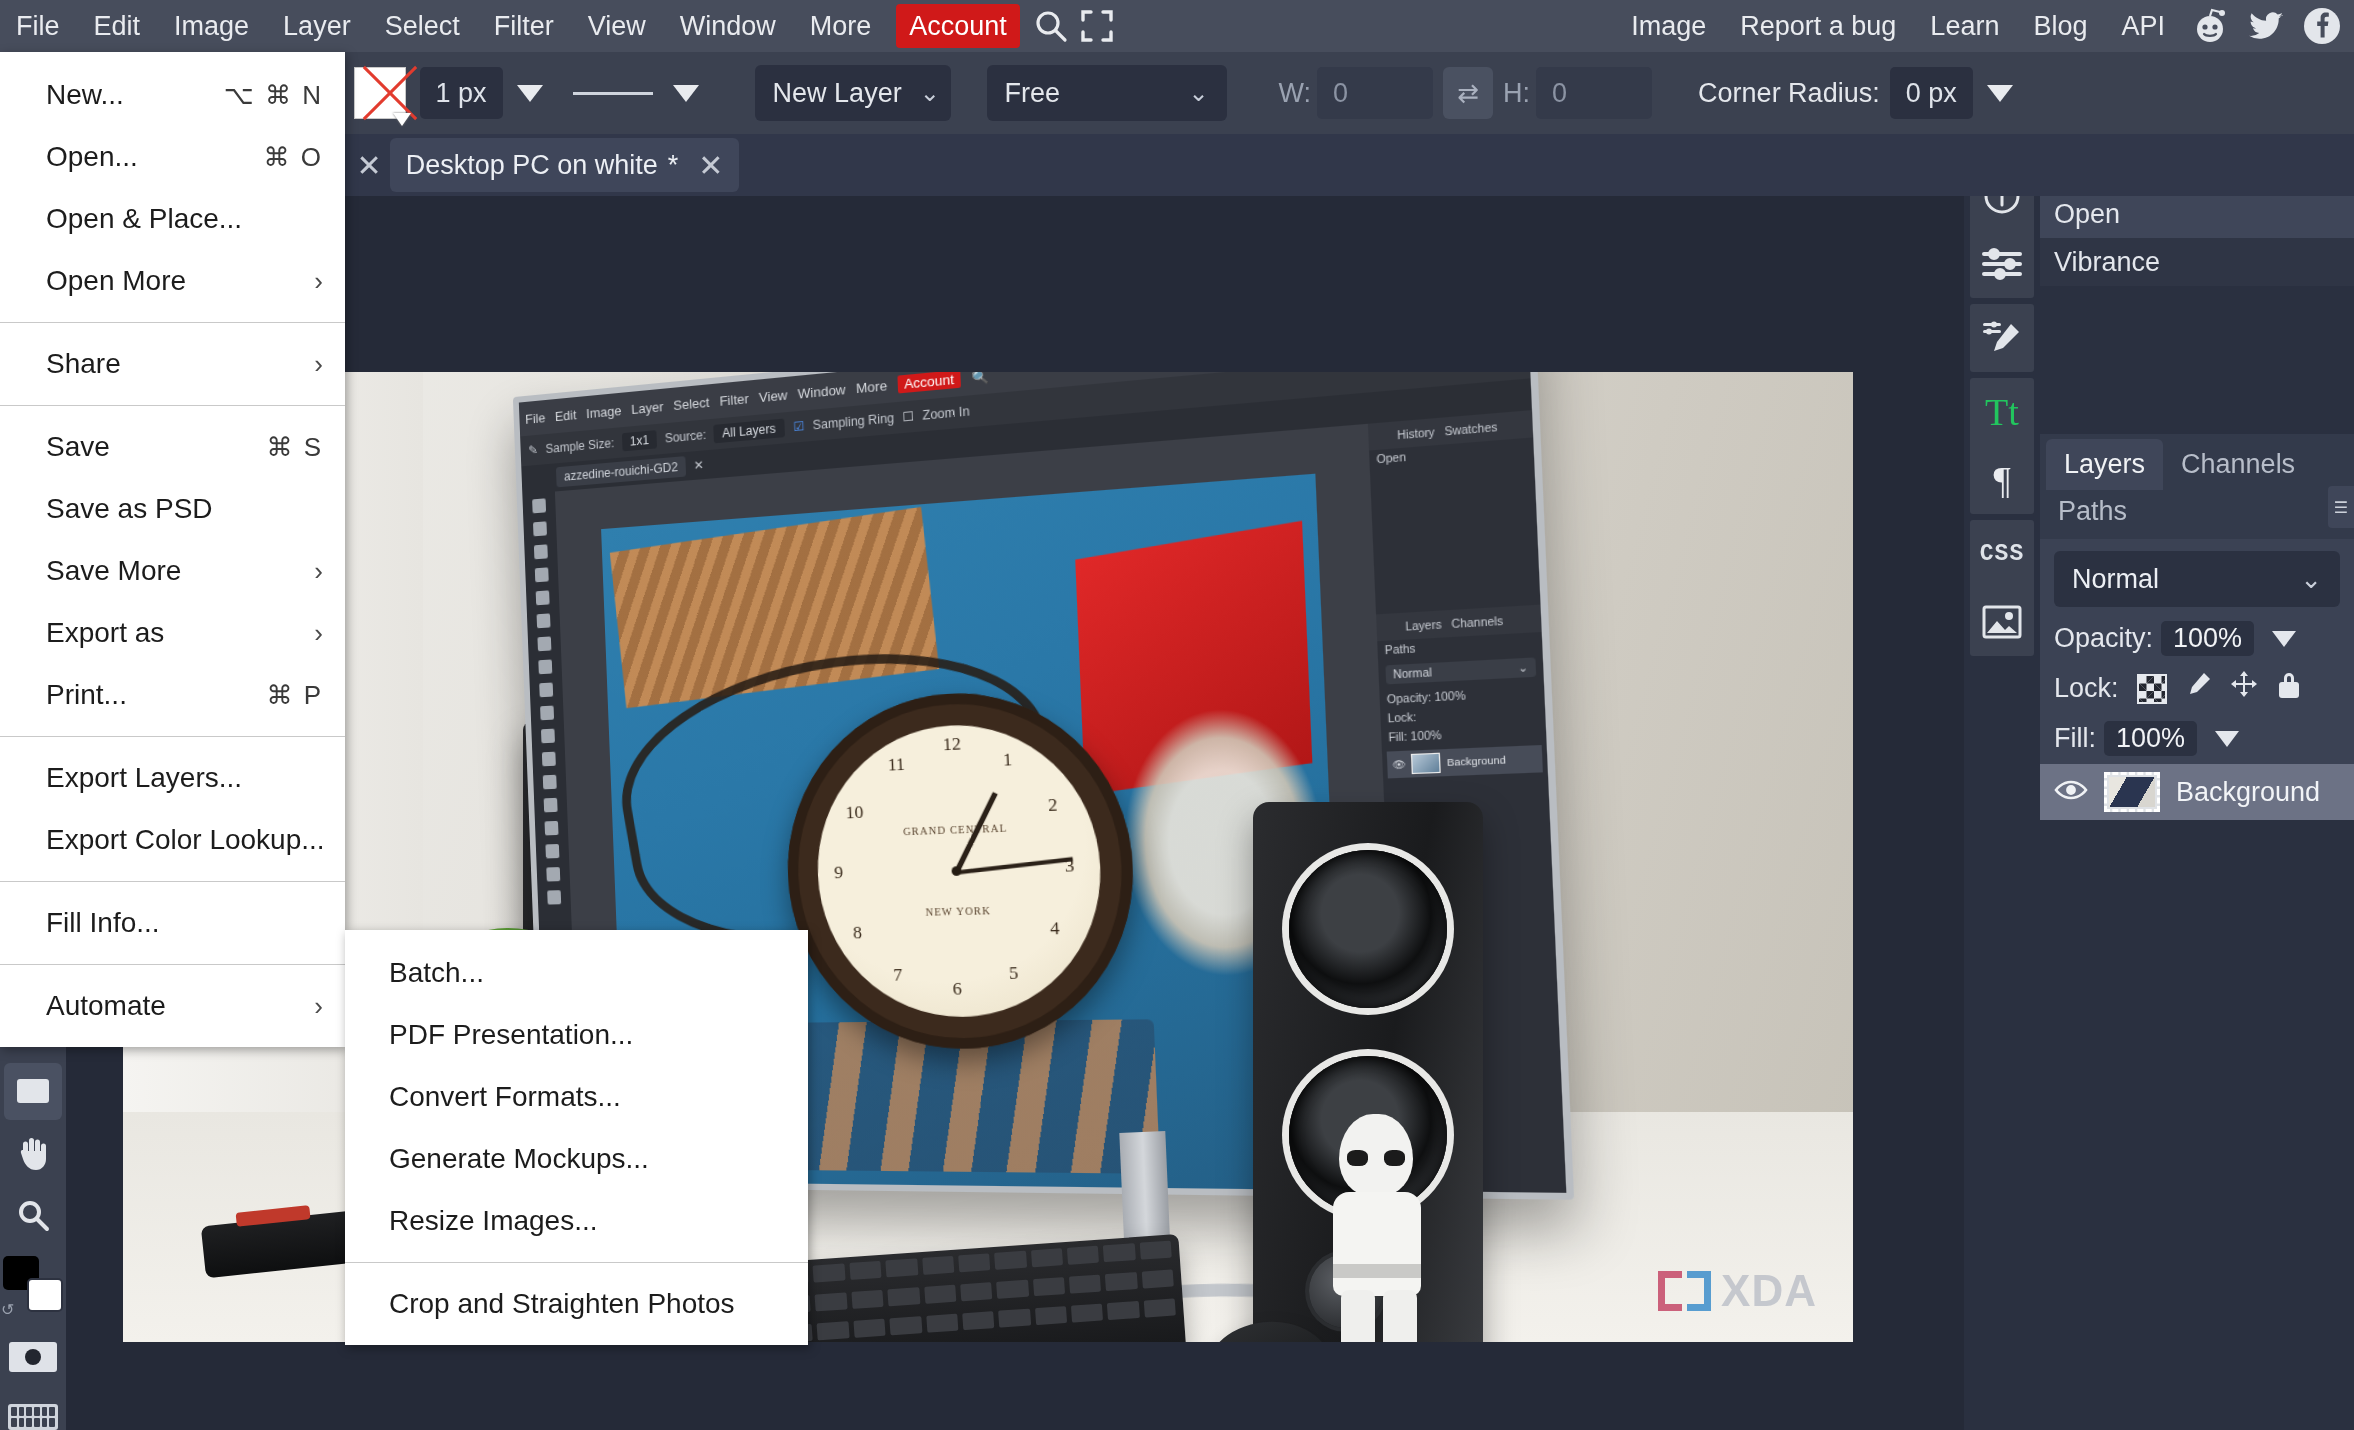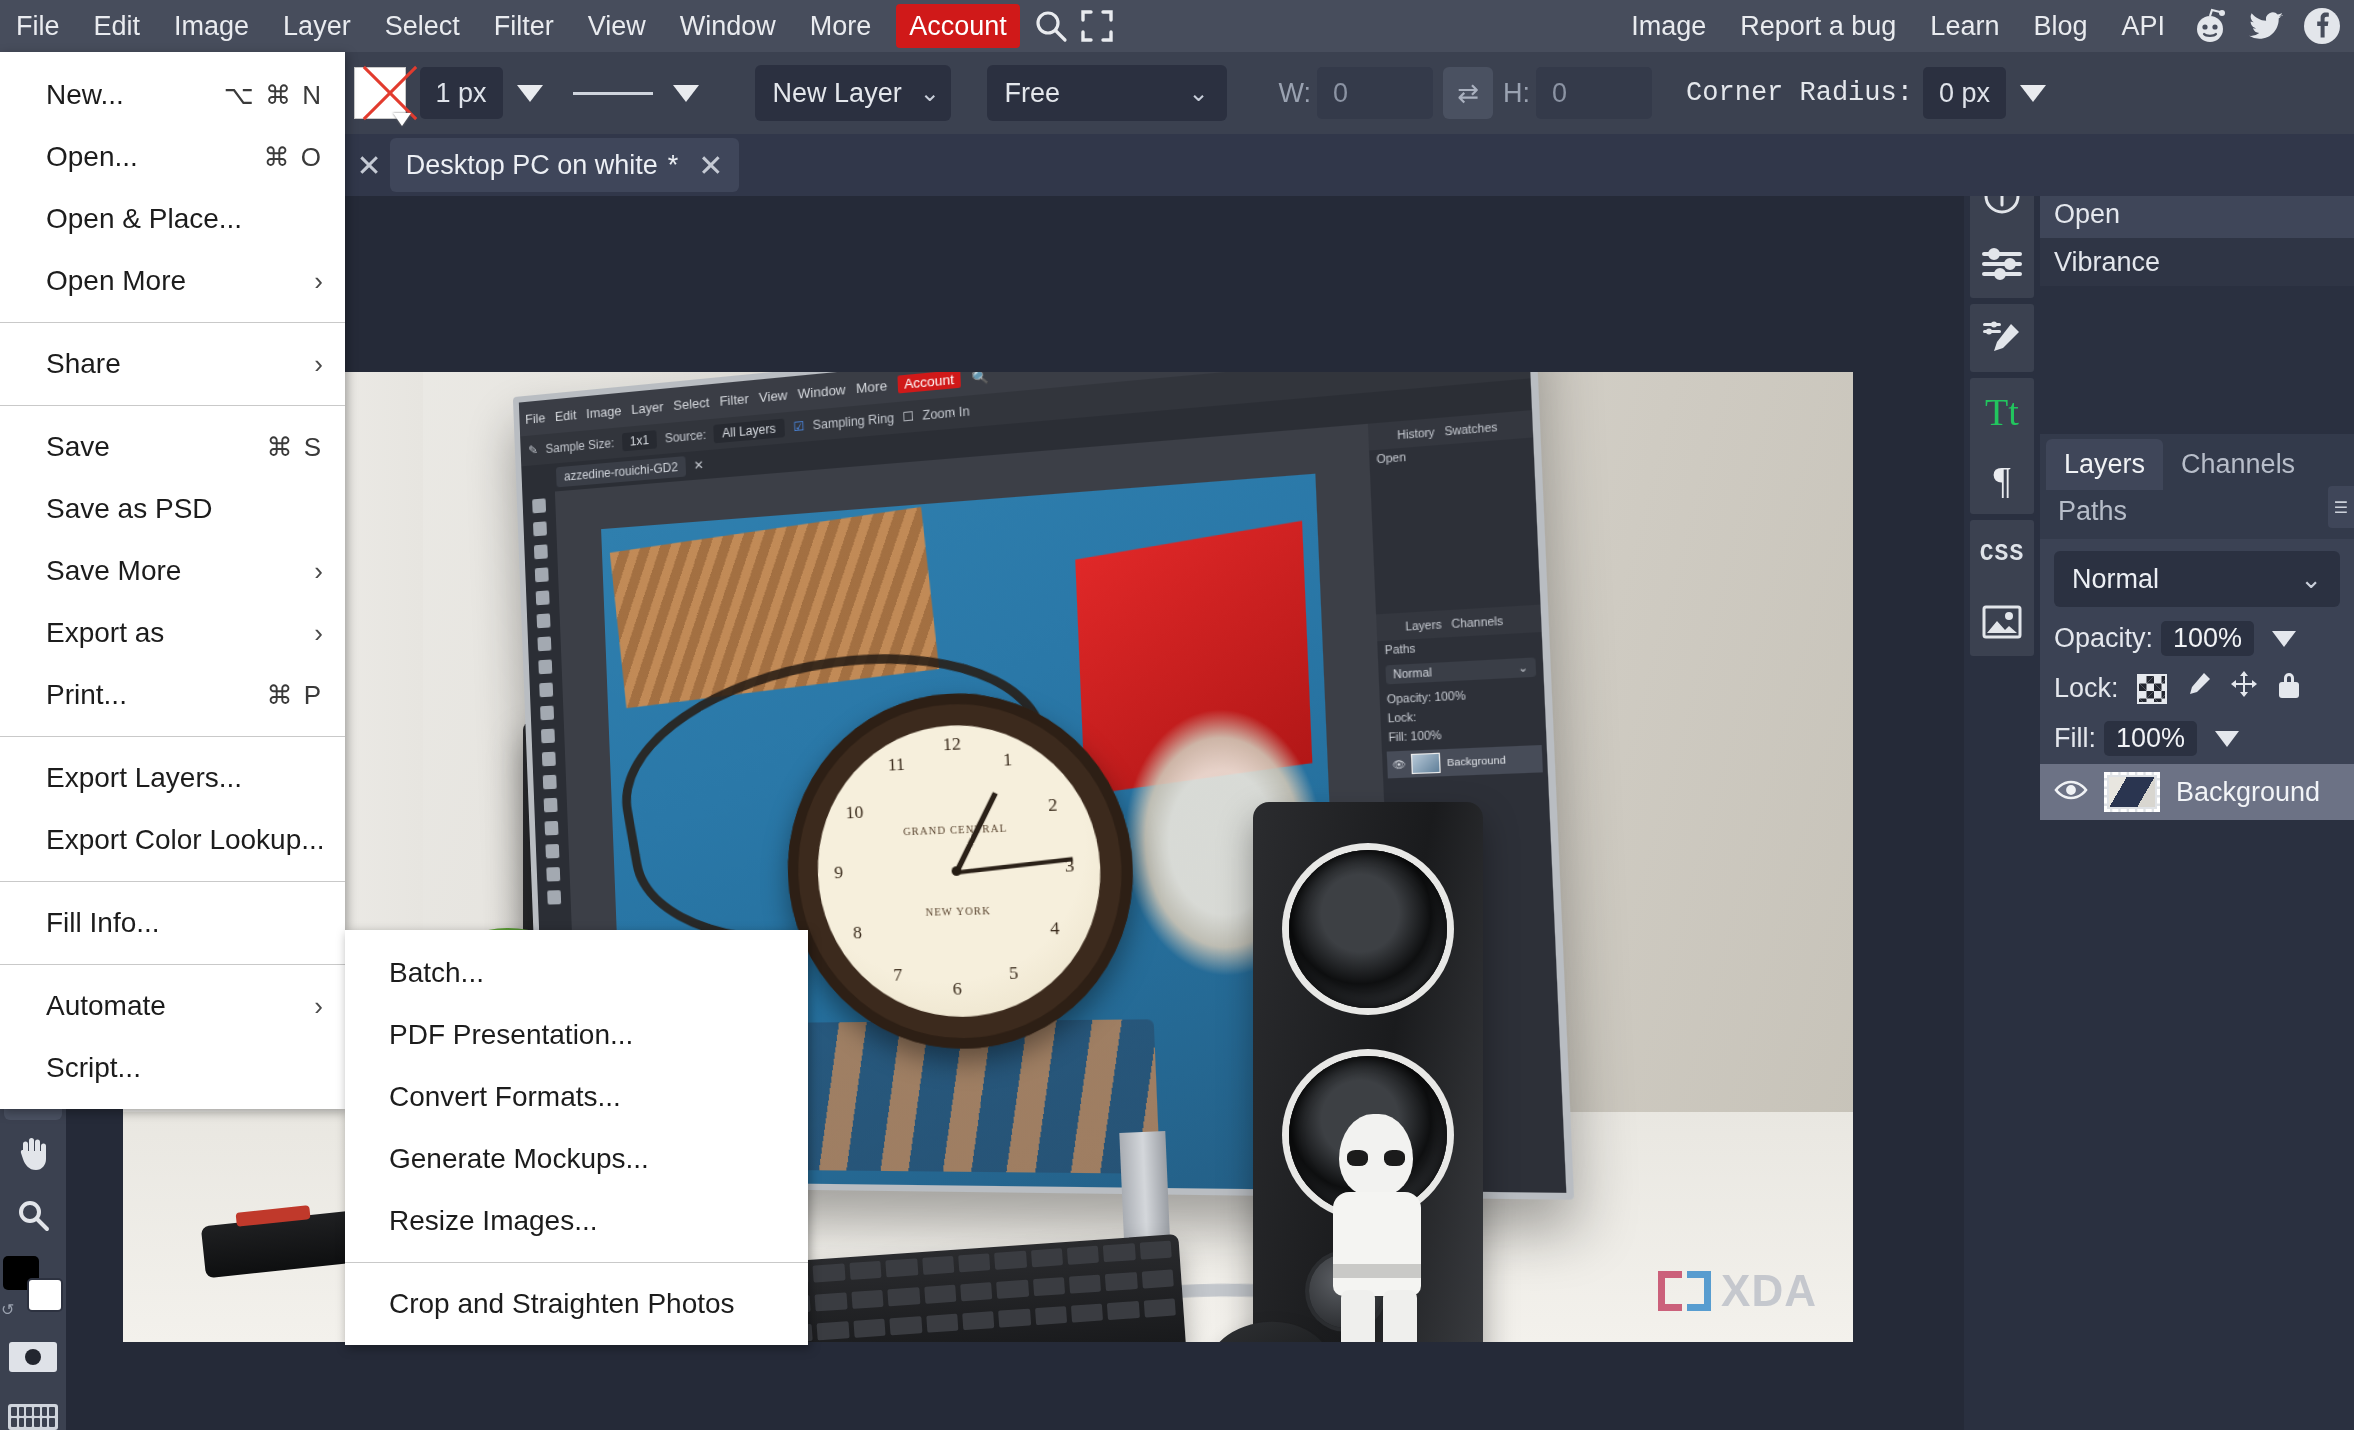--- a/index.html
+++ b/index.html
@@ -595,21 +595,21 @@
       <span>Free</span>
         <span class="chev">⌄</span>
     </span>
     <span style="width:30px;"></span>
     <span class="ob-label dim" style="margin-right:6px;">W:</span>
     <span class="field ghost" style="width:116px;">0</span>
     <span class="swapbtn">⇄</span>
     <span class="ob-label dim" style="margin:0 6px 0 0;">H:</span>
     <span class="field ghost" style="width:116px;">0</span>
     <span style="width:34px;"></span>
-    <span class="ob-label" style="margin-left:0;font-family:Liberation Mono, monospace;">Corner Radius:</span>
+    <span class="ob-label" style="margin-left:12px;">Corner Radius:</span>
     <span class="field">0 px</span>
     <span class="caret-dn"></span>
   </div>
 
   <div class="rightpanel">
     <div class="rp-rail">
       <div class="rail-caret">&lt;&gt;</div>
       <div class="rail-group">
         <span class="rail-ico">
           <svg width="40" height="40" viewBox="0 0 40 40" fill="none" stroke="#e2e5ea" stroke-width="3">
@@ -843,23 +843,20 @@
     </div>
     <div class="sep"></div>
     <div class="mi">
       <span>Fill Info...</span>
     </div>
     <div class="sep"></div>
     <div class="mi">
       <span>Automate</span>
       <span class="arrow">›</span>
     </div>
-    <div class="mi">
-      <span>Script...</span>
-    </div>
   </div>
 
   <div class="submenu">
     <div class="mi">Batch...</div>
     <div class="mi">PDF Presentation...</div>
     <div class="mi">Convert Formats...</div>
     <div class="mi">Generate Mockups...</div>
     <div class="mi">Resize Images...</div>
     <div class="sep"></div>
     <div class="mi">Crop and Straighten Photos</div>

